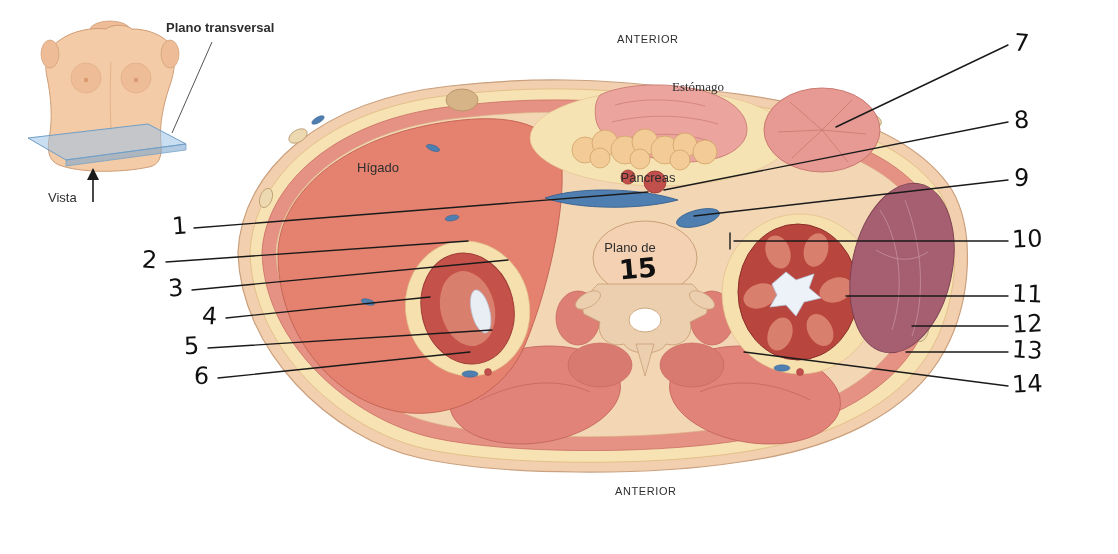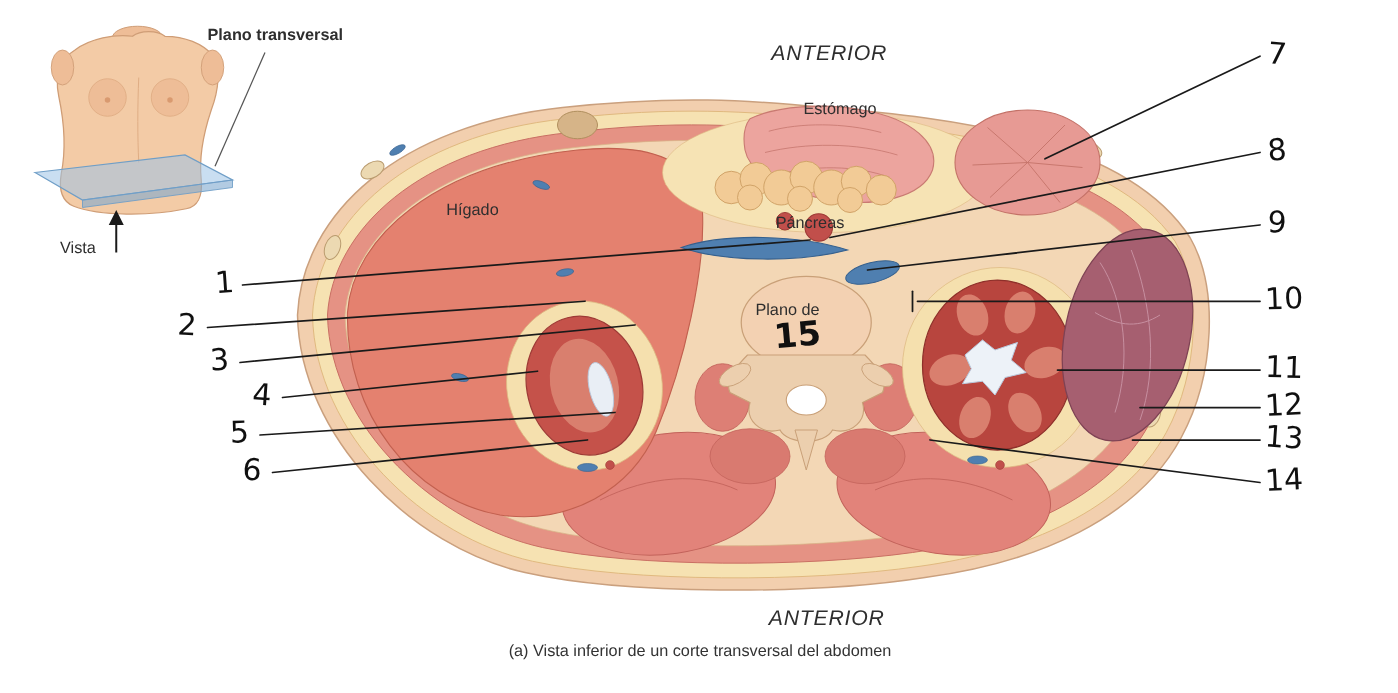--- a/index.html
+++ b/index.html
@@ -2,21 +2,21 @@
 <html><head>
 <meta charset="utf-8">
 <style>
   html,body{margin:0;padding:0;background:#ffffff;}
   .stage{
     position:relative;width:1118px;height:554px;background:#ffffff;
     font-family:"Liberation Sans", sans-serif;overflow:hidden;color:#2b2b2b;
   }
   .stage svg{position:absolute;left:0;top:0;}
   .txt{position:absolute;font-size:13px;color:#2e2e2e;white-space:nowrap;}
-  .orient{font-size:17px;letter-spacing:.6px;color:#2e2e2e;font-style:italic;}
+  .orient{font-size:11px;letter-spacing:.6px;color:#2e2e2e;}
   .caption{font-size:13px;color:#333;}
   .hand{
     position:absolute;font-family:"DejaVu Sans", sans-serif;
     font-size:24px;color:#101010;white-space:nowrap;line-height:1;
   }
   .hand.big{font-size:27px;font-weight:bold;}
   .center{transform:translateX(-50%);}
 </style>
 </head>
 <body>
@@ -180,26 +180,25 @@
       <line x1="212" y1="42" x2="172" y2="133" stroke="#555" stroke-width="1"></line>
       <g>
         <line x1="93" y1="202" x2="93" y2="178" stroke="#1a1a1a" stroke-width="1.6"></line>
         <polygon points="87,180 99,180 93,168" fill="#1a1a1a"></polygon>
       </g>
     </g>
   </svg>
 
   <div class="txt orient" style="left:617px;top:33px;">ANTERIOR</div>
   <div class="txt orient" style="left:615px;top:485px;">ANTERIOR</div>
-  <div class="txt caption center" style="left:560px;top:513px;">(a) Vista inferior de un corte transversal del abdomen</div>
 
   <div class="txt" style="left:166px;top:20px;font-weight:bold;">Plano transversal</div>
   <div class="txt" style="left:48px;top:190px;">Vista</div>
 
-  <div class="txt center" style="left:672px;top:79px;">Estómago</div>
+  <div class="txt center" style="left:698px;top:79px;font-family:Liberation Serif, serif;">Estómago</div>
   <div class="txt center" style="left:648px;top:124px;margin-top:46px;">Páncreas</div>
   <div class="txt center" style="left:378px;top:160px;">Hígado</div>
   <div class="txt center" style="left:630px;top:240px;">Plano de</div>
   <div class="hand big center" style="left:638px;top:255px;transform:translateX(-50%) rotate(-5deg);">15</div>
 
   <div class="hand" style="left:172px;top:214px;transform:rotate(-4deg);">1</div>
   <div class="hand" style="left:142px;top:248px;transform:rotate(3deg);">2</div>
   <div class="hand" style="left:168px;top:276px;transform:rotate(-3deg);">3</div>
   <div class="hand" style="left:202px;top:304px;transform:rotate(4deg);">4</div>
   <div class="hand" style="left:184px;top:334px;transform:rotate(-2deg);">5</div>

